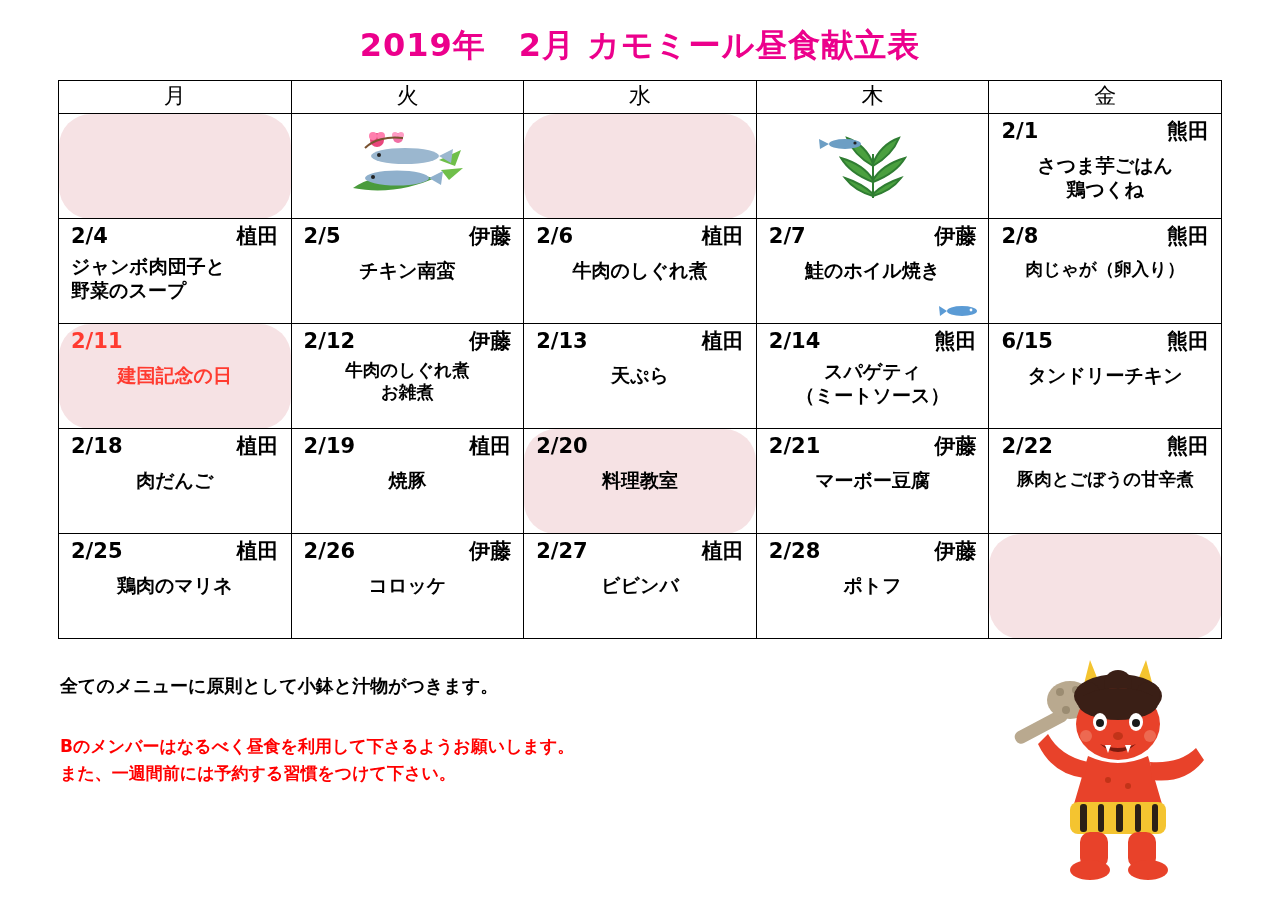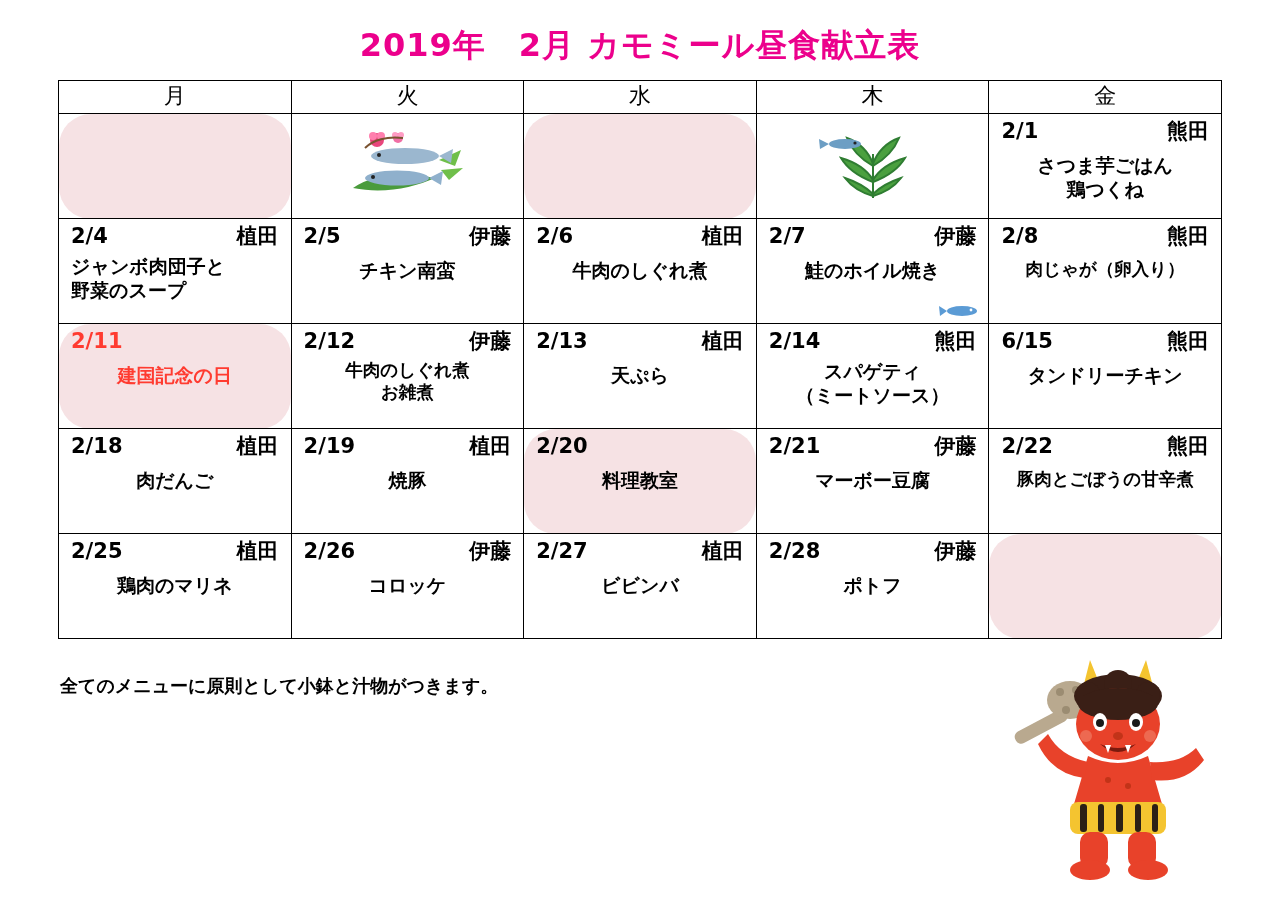--- a/index.html
+++ b/index.html
@@ -372,20 +372,22 @@
         </td>
         <td class="cell pink-bg"></td>
       </tr>
     </tbody>
   </table>
 
   <div class="notes">
     <div class="note-line">全てのメニューに原則として小鉢と汁物がつきます。</div>
     <div class="note-gap"></div>
     <div class="note-gap"></div>
+    <div class="note-red">Bのメンバーはなるべく昼食を利用して下さるようお願いします。</div>
+    <div class="note-red">また、一週間前には予約する習慣をつけて下さい。</div>
   </div>
 
   <svg class="oni" viewBox="0 0 230 235">
 
     <g>
       <rect x="8" y="68" width="58" height="13" rx="6" fill="#b9a98f" transform="rotate(-28 37 74)"></rect>
       <ellipse cx="66" cy="48" rx="23" ry="19" fill="#b9a98f"></ellipse>
       <circle cx="56" cy="40" r="4" fill="#9b8c72"></circle>
       <circle cx="72" cy="38" r="4" fill="#9b8c72"></circle>
       <circle cx="78" cy="52" r="4" fill="#9b8c72"></circle>

